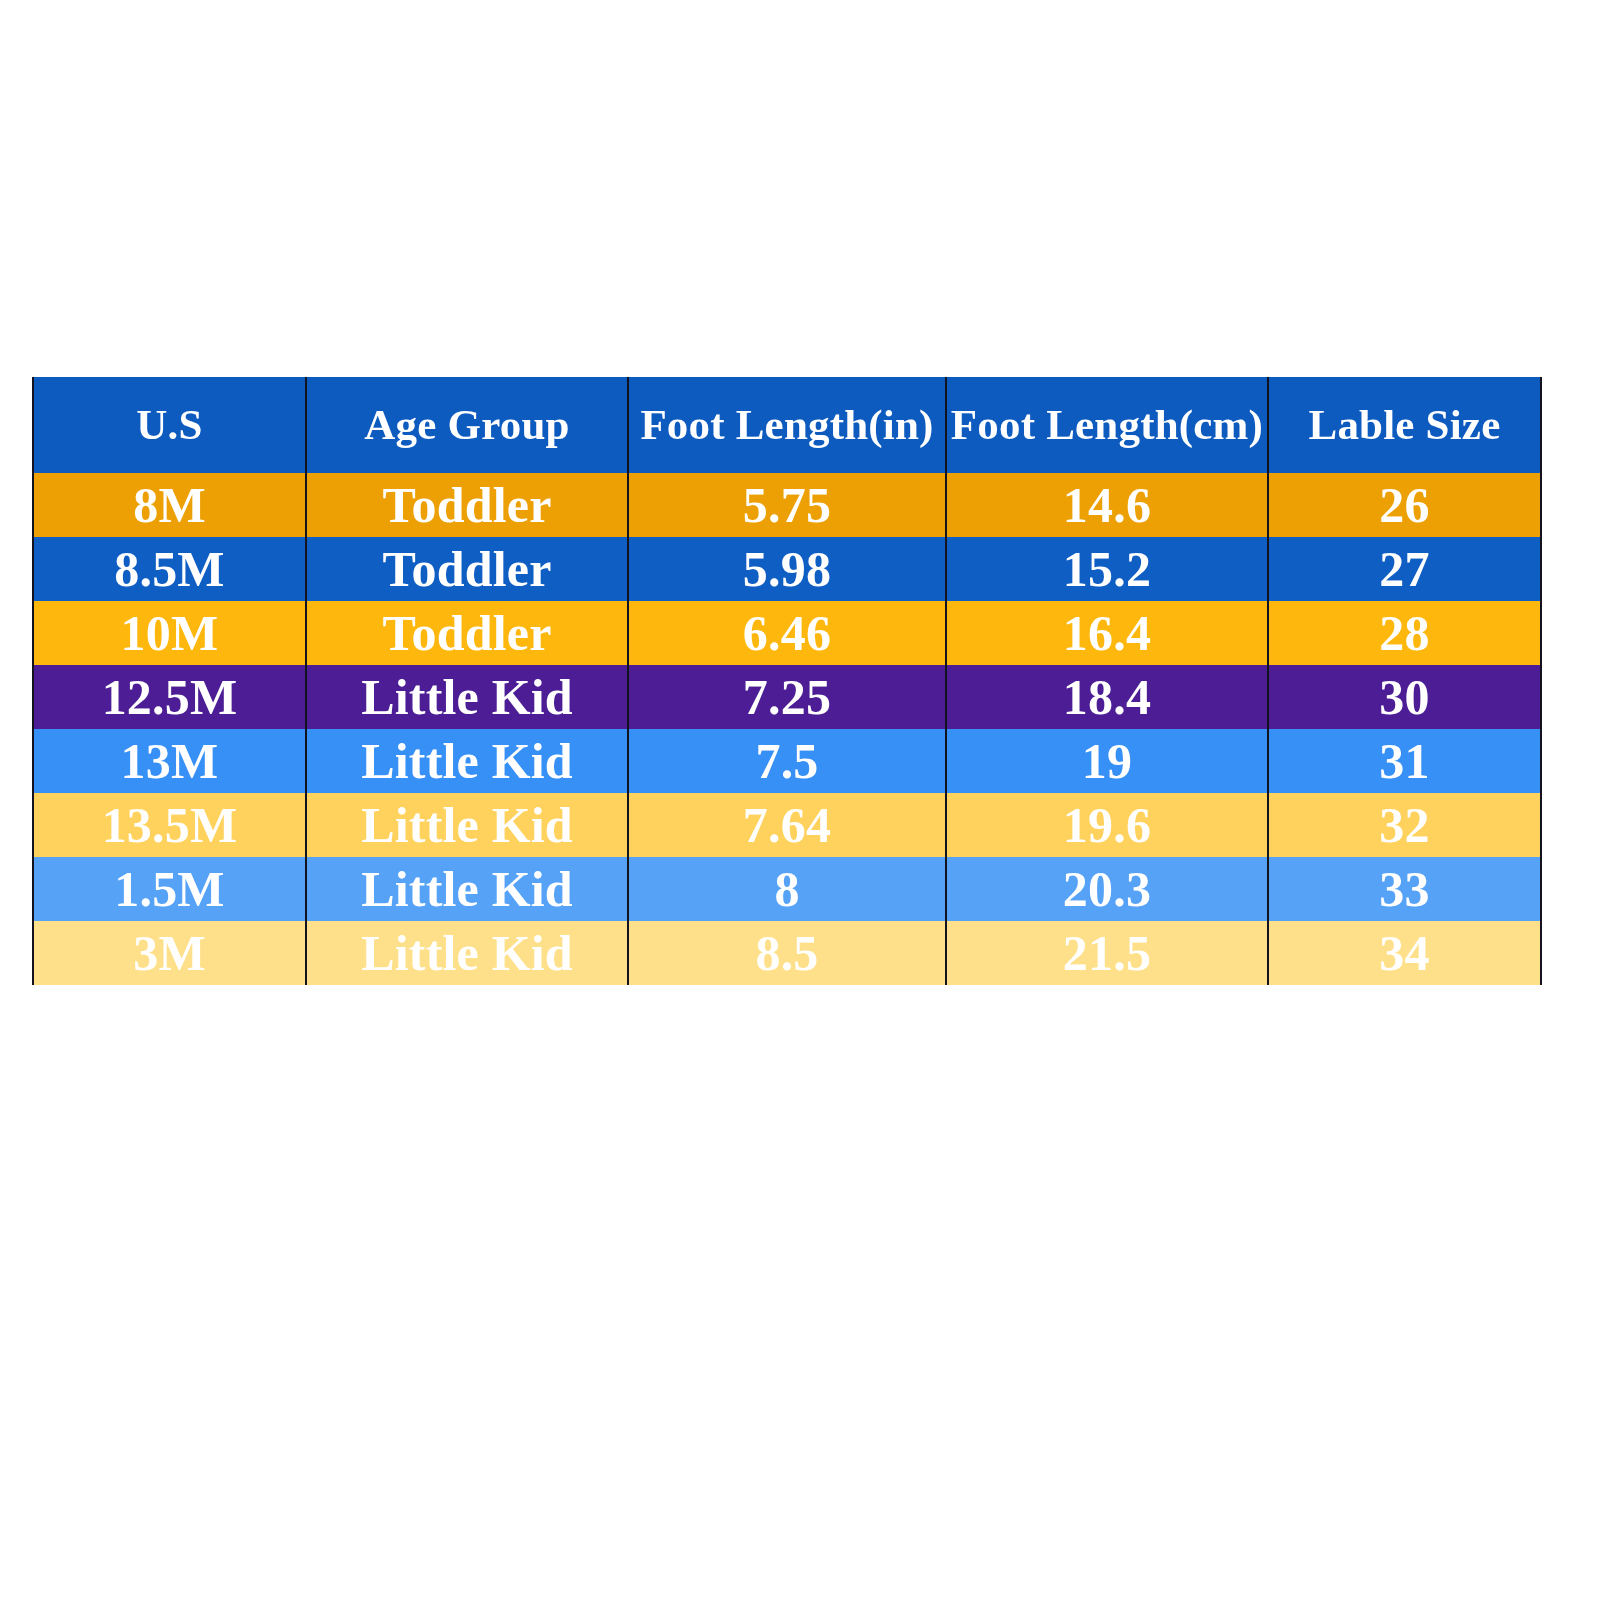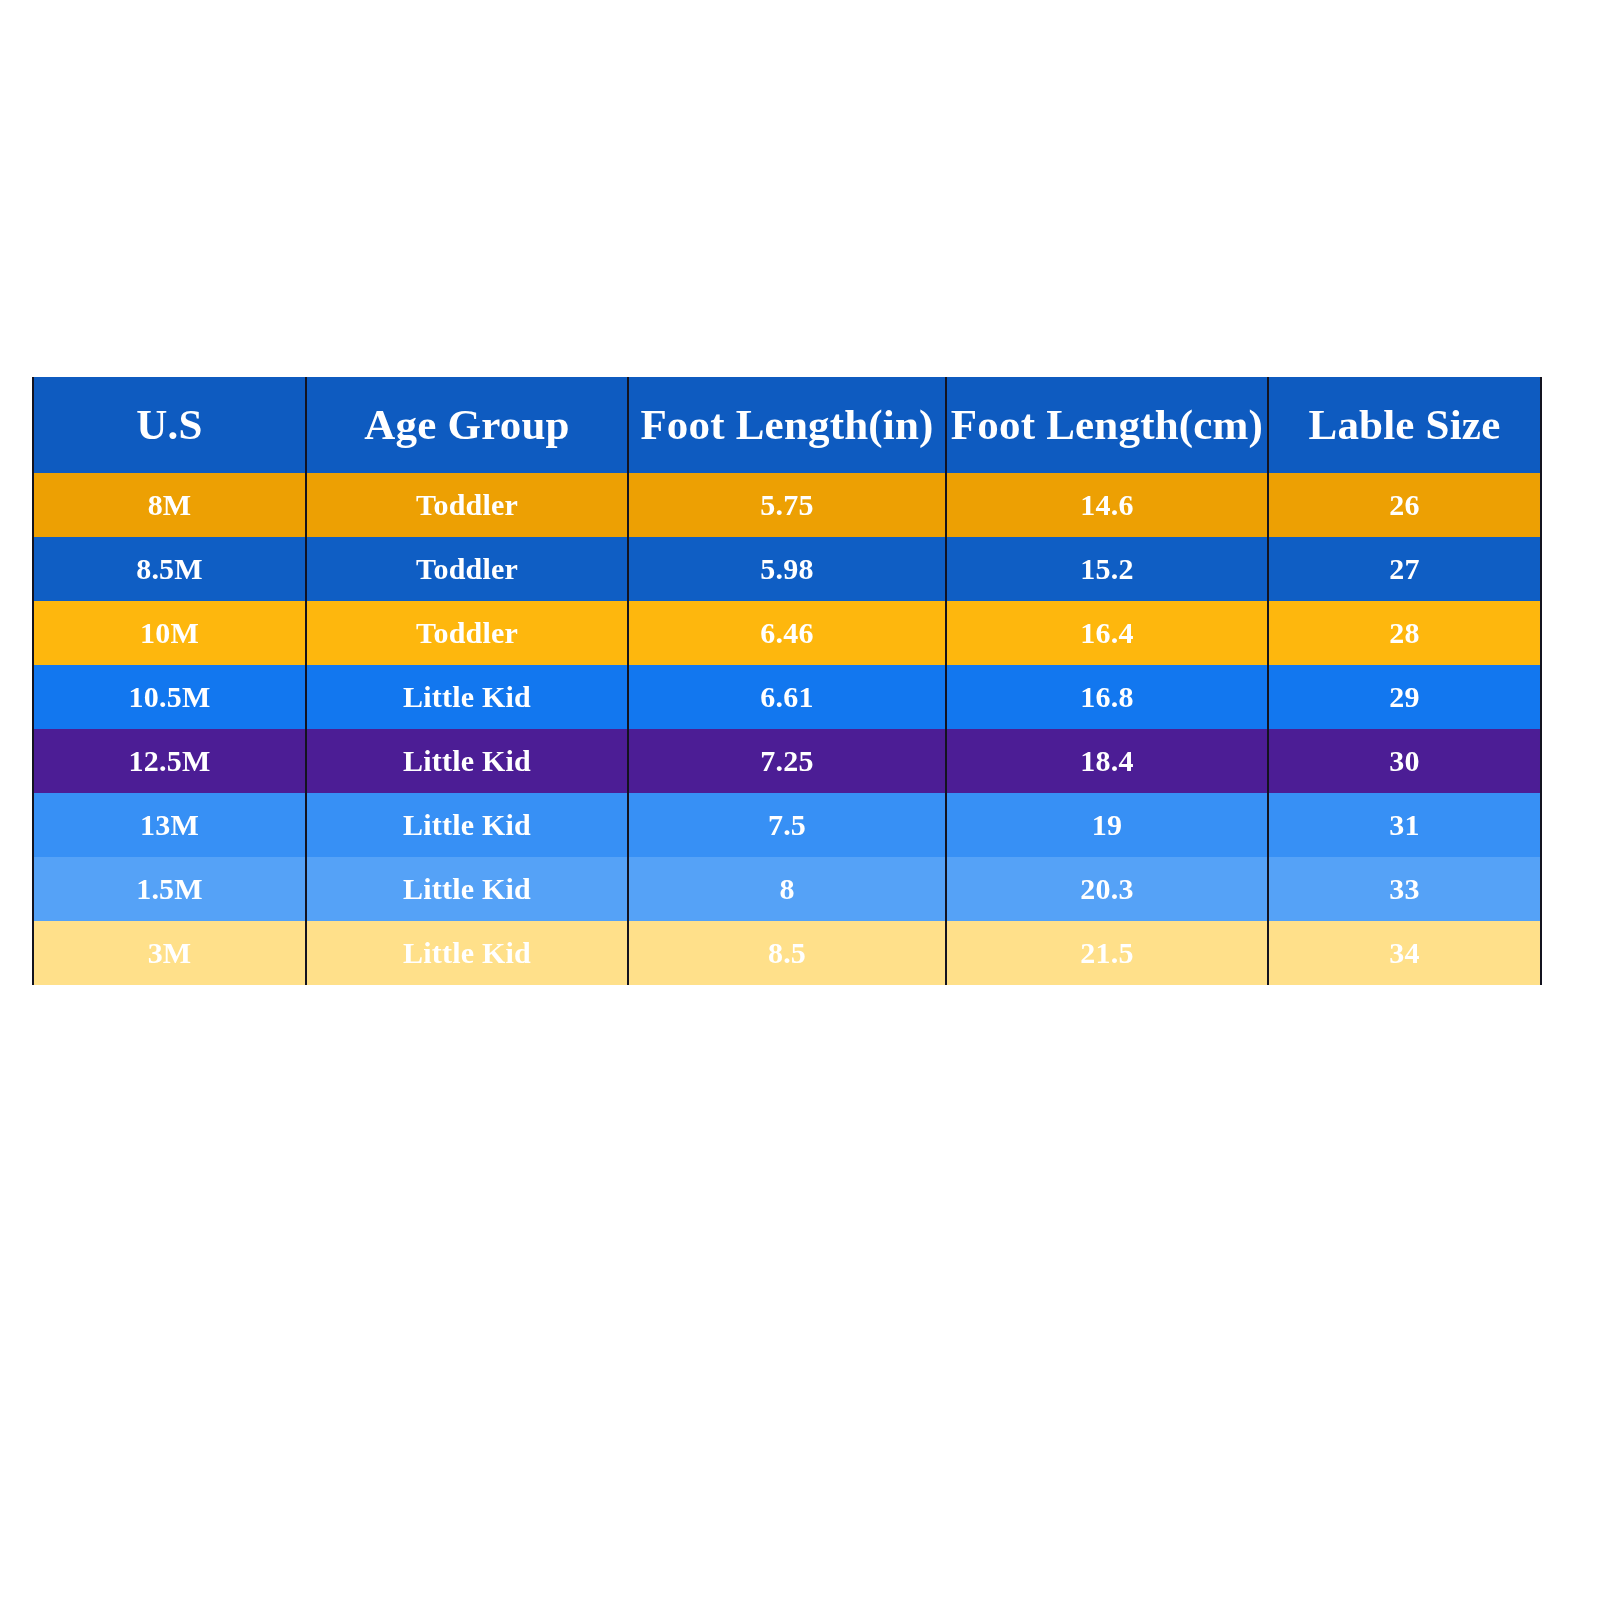--- a/index.html
+++ b/index.html
@@ -52,21 +52,21 @@
   }
 
   #size-table thead th {
     height: 96px;
     font-size: 43px;
     line-height: 96px;
   }
 
   #size-table tbody td {
     height: 64px;
-    font-size: 30px;
+    font-size: 50px;
     line-height: 64px;
   }
 
   
   #size-table tr > *:first-child { border-left: 2px solid #13131f; }
   #size-table tr > *:last-child  { border-right: 2px solid #13131f; }
 
   
   #size-table thead tr { box-shadow: 0 0 0 0 transparent; }
 </style>
@@ -109,40 +109,40 @@
           <td>15.2</td>
           <td>27</td>
         </tr>
         <tr style="background: rgb(254, 183, 13);">
           <td>10M</td>
           <td>Toddler</td>
           <td>6.46</td>
           <td>16.4</td>
           <td>28</td>
         </tr>
-        <tr style="background: rgb(18, 119, 239);">
-          <td>10.5M</td>
-          <td>Little Kid</td>
-          <td>6.61</td>
-          <td>16.8</td>
-          <td>29</td>
-        </tr>
         <tr style="background: #4c1d95;">
           <td>12.5M</td>
           <td>Little Kid</td>
           <td>7.25</td>
           <td>18.4</td>
           <td>30</td>
         </tr>
         <tr style="background: rgb(55, 144, 245);">
           <td>13M</td>
           <td>Little Kid</td>
           <td>7.5</td>
           <td>19</td>
           <td>31</td>
+        </tr>
+        <tr style="background: rgb(255, 210, 94);">
+          <td>13.5M</td>
+          <td>Little Kid</td>
+          <td>7.64</td>
+          <td>19.6</td>
+          <td>32</td>
         </tr>
         <tr style="background: rgb(85, 162, 247);">
           <td>1.5M</td>
           <td>Little Kid</td>
           <td>8</td>
           <td>20.3</td>
           <td>33</td>
         </tr>
         <tr style="background: rgb(255, 224, 138); padding-left: 12px;">
           <td>3M</td>

